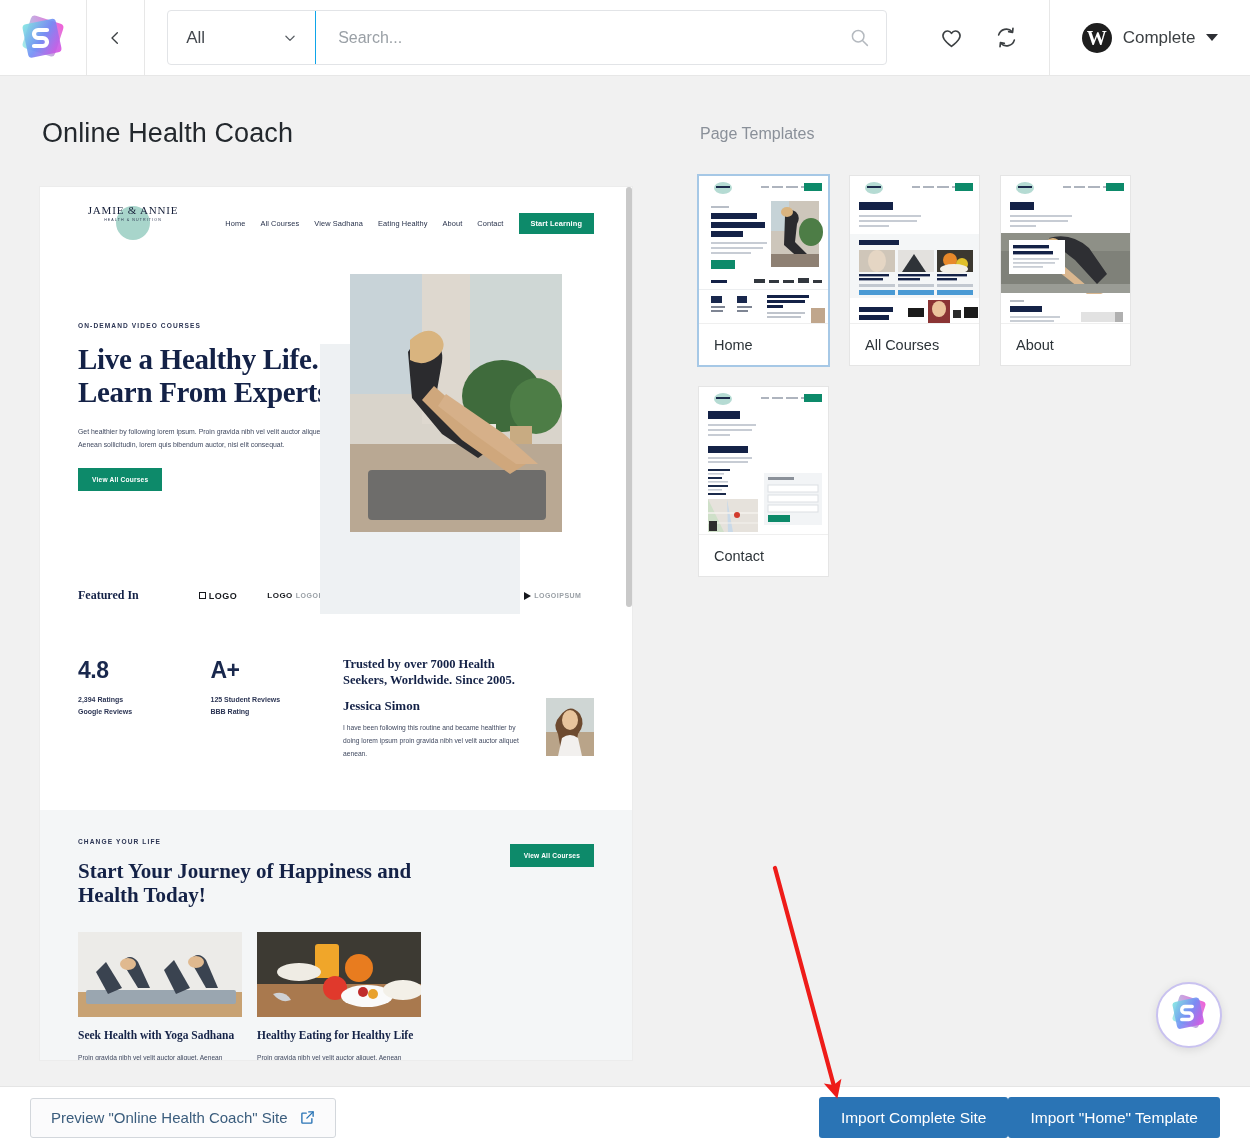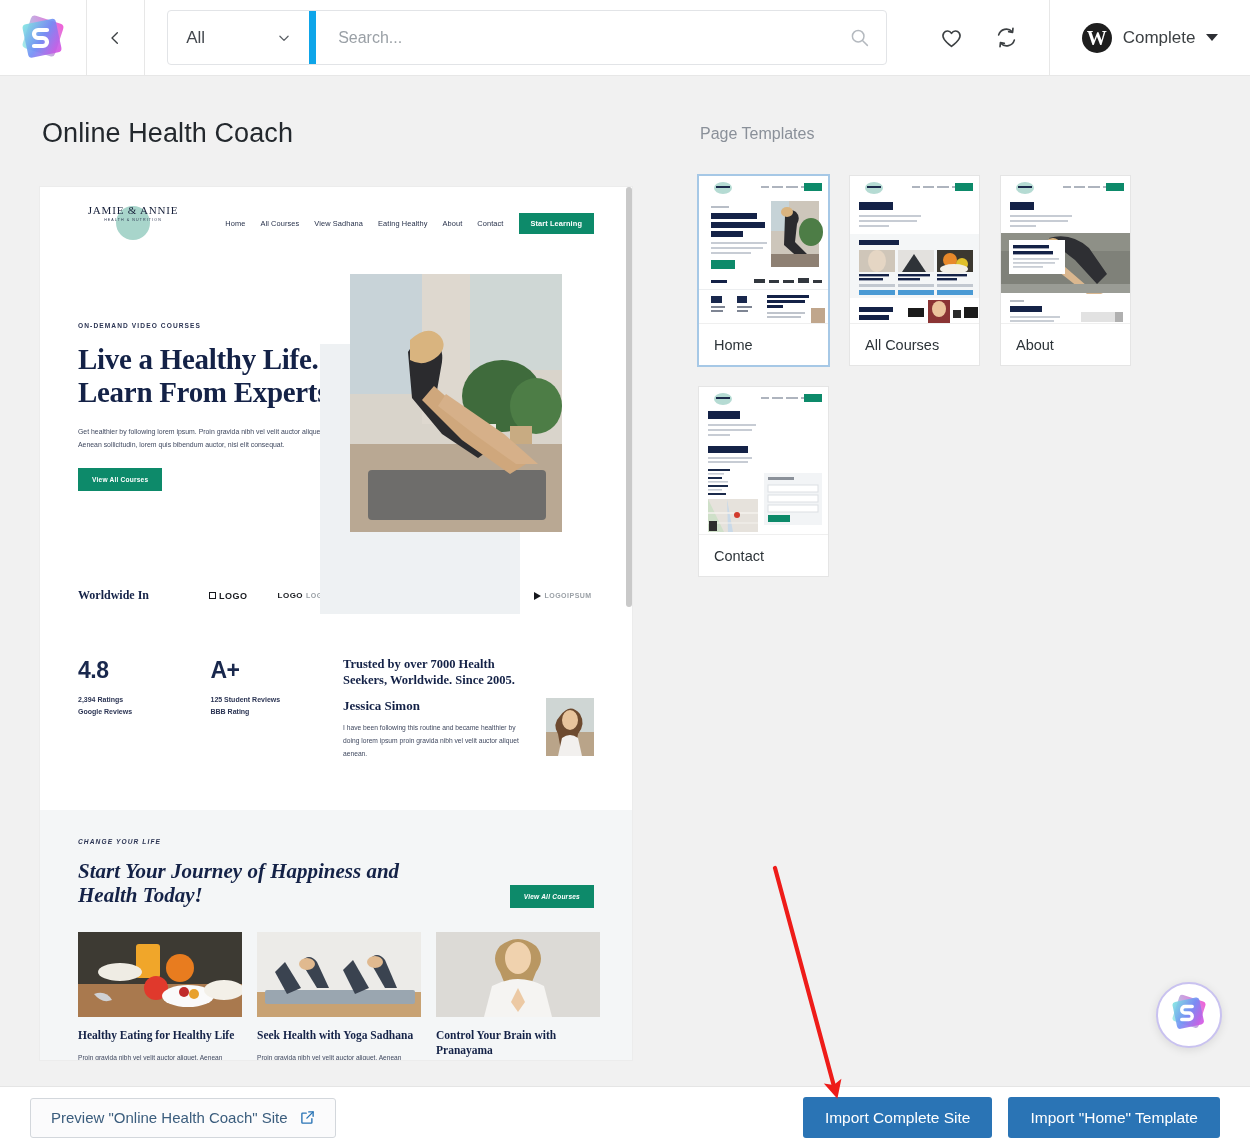--- a/index.html
+++ b/index.html
@@ -24,21 +24,21 @@
   .back-cell{ width:63px; display:flex; align-items:center; justify-content:center;
               border-right:1px solid #e7e7e7; cursor:pointer;}
   .chev-back{ width:16px; height:16px; display:block; }
   .search-wrap{ flex:1; display:flex; align-items:center; padding:0 22px; }
   .search-box{
     display:flex; align-items:center; width:720px; height:55px;
     border:1px solid #e2e4e7; border-radius:4px; background:#fff;
   }
   .select-cell{
     width:148px; height:100%; display:flex; align-items:center; justify-content:space-between;
-    padding:0 18px; border-right:7px solid #0ea5e9; cursor:pointer;
+    padding:0 18px; border-right:1px solid #0ea5e9; cursor:pointer;
   }
   .select-cell .sv{ font-size:17px; color:#45494f; }
   .chev-dn{ width:14px; height:14px; }
   .search-input-cell{ flex:1; display:flex; align-items:center; padding:0 20px; height:100%; }
   .search-input-cell input{
     border:0; outline:0; font-size:16px; color:#3c4043; width:100%;
     font-family:"Liberation Sans", sans-serif; background:transparent;
   }
   .search-input-cell input::placeholder{ color:#9aa0a6; }
   .search-ico-cell{ width:54px; display:flex; align-items:center; justify-content:center; cursor:pointer;}
@@ -112,21 +112,21 @@
   .stat .big{ font-size:23px; font-weight:700; color:#19284d; letter-spacing:-.5px; margin-bottom:10px;}
   .stat .sl{ font-size:7px; font-weight:700; color:#2c3554; line-height:1.75;}
   .testi{ flex:1; display:flex; gap:8px;align-items:flex-end; }
   .testi h5{ font-family:"Liberation Serif", serif; font-size:12.5px; line-height:1.26;
              margin:0 0 9px 0; color:#142247; font-weight:700; width:195px;}
   .testi .name{ font-family:"Liberation Serif", serif; font-size:13px; font-weight:700; color:#142247; margin-bottom:7px;}
   .testi .quote{ font-size:6.7px; line-height:1.95; color:#3f485f; width:185px;}
   .testi-img{ width:48px; height:58px; background:#cdb9a6; overflow:hidden; align-self:flex-end; margin-bottom:4px;}
 
   .journey{ margin-top:50px; background:#f4f6f7; padding:28px 38px 34px 38px; }
-  .journey-top{ display:flex; align-items:flex-end;font-style:italic; }
+  .journey-top{ display:flex; align-items:flex-start; }
   .journey h3{ font-family:"Liberation Serif", serif; font-size:21px; line-height:1.18;
                margin:9px 0 0 0; color:#142247; font-weight:700; width:360px;}
   .j-btn{ margin-left:auto; margin-top:6px; }
   .cards{ display:flex; gap:15px; margin-top:24px; }
   .card{ width:164px; }
   .card-img{ width:164px; height:85px; background:#d7d2cc; overflow:hidden; }
   .card h6{ font-family:"Liberation Serif", serif; font-size:11.5px; line-height:1.25;
             margin:11px 0 9px 0; color:#142247; font-weight:700;}
   .card p{ font-size:6.6px; color:#3f485f; margin:0; line-height:1.8;}
 
@@ -147,21 +147,21 @@
     position:absolute; left:0; right:0; bottom:0; height:62px; background:#fff;
     border-top:1px solid #e5e5e5; display:flex; align-items:center;
     padding:0 30px; z-index:15;
   }
   .btn-preview{
     display:flex; align-items:center; gap:12px; height:40px; padding:0 20px;
     border:1px solid #d3d7dc; border-radius:3px; background:#fbfbfc;
     font-size:15px; color:#3b5d7d; cursor:pointer;
   }
   .ext-ico{ width:15px; height:15px; }
-  .footer-right{ margin-left:auto; display:flex; gap:16px; }
+  .footer-right{ margin-left:auto; display:flex; }
   .btn-blue{
     height:41px; padding:0 22px; background:#2a74b5; color:#fff; border:0; border-radius:3px;
     font-size:15.5px; cursor:pointer; font-family:"Liberation Sans", sans-serif;
     display:flex; align-items:center;
   }
 
   
   .help-bubble{
     position:absolute; right:28px; bottom:100px; width:66px; height:66px; border-radius:50%;
     background:#fff; border:2px solid #c9c2f0; display:flex; align-items:center; justify-content:center;
@@ -303,21 +303,21 @@
                   <path d="M58 78 q10 -18 24 -12 q12 6 10 22 l-6 34 l26 30 l30 22 l-14 10 l-36 -24 l-30 -36 z" fill="#2b2b2e"></path>
                   <path d="M60 66 q18 -16 30 -4 q8 10 -2 20 q-14 12 -28 4 z" fill="#d9b47f"></path>
                   <path d="M84 112 l52 46 l40 32 l-16 10 l-48 -34 l-40 -40 z" fill="#cfa77c"></path>
                   <path d="M96 120 l58 40 l34 30 h-22 l-42 -30 l-36 -28 z" fill="#d6b089"></path>
                 </svg>
               </div>
             </div>
           </div>
 
           <div class="featured">
-            <h4>Worldwide In</h4>
+            <h4>Featured In</h4>
             <div class="logos">
               <span class="lg">
                   <span class="sq"></span>
                   <span>LOGO</span>
                 </span>
               <span class="lg faint">
                   <span style="color:#16181d;font-size:8px;">LOGO</span>
                   <span>LOGOIPSUM</span>
                 </span>
               <span class="lg faint">
@@ -378,68 +378,55 @@
                 <div class="eyebrow">CHANGE YOUR LIFE</div>
                 <h3>Start Your Journey of Happiness and Health Today!</h3>
               </div>
               <span class="btn-green j-btn">View All Courses</span>
             </div>
             <div class="cards">
 
               <div class="card">
                 <div class="card-img">
                   <svg viewBox="0 0 164 85" width="164" height="85" preserveAspectRatio="none">
+                    <rect width="164" height="85" fill="#ecebe8"></rect>
+                    <rect x="0" y="60" width="164" height="25" fill="#c8a273"></rect>
+                    <rect x="8" y="58" width="150" height="14" rx="2" fill="#9aa6b0"></rect>
+                    <path d="M28 30 l16 26 l-14 6 l-12 -22z" fill="#3a4350"></path>
+                    <path d="M44 30 q8 -10 16 0 l12 26 h-12 z" fill="#3a4350"></path>
+                    <path d="M96 28 l16 28 l-14 6 l-12 -24z" fill="#3a4350"></path>
+                    <path d="M112 28 q8 -10 16 0 l12 28 h-12z" fill="#3a4350"></path>
+                    <ellipse cx="50" cy="32" rx="8" ry="6" fill="#e0b98f"></ellipse>
+                    <ellipse cx="118" cy="30" rx="8" ry="6" fill="#e0b98f"></ellipse>
+                  </svg>
+                </div>
+                <h6>Seek Health with Yoga Sadhana</h6>
+                <p>Proin gravida nibh vel velit auctor aliquet. Aenean</p>
+              </div>
+
+              <div class="card">
+                <div class="card-img">
+                  <svg viewBox="0 0 164 85" width="164" height="85" preserveAspectRatio="none">
                     <rect width="164" height="85" fill="#3d3a33"></rect>
                     <rect x="0" y="52" width="164" height="33" fill="#a9794e"></rect>
                     <rect x="58" y="12" width="24" height="34" rx="3" fill="#f0a62a"></rect>
                     <circle cx="102" cy="36" r="14" fill="#e87c1f"></circle>
                     <circle cx="78" cy="56" r="12" fill="#e0392c"></circle>
                     <ellipse cx="110" cy="64" rx="26" ry="11" fill="#fafafa"></ellipse>
                     <ellipse cx="42" cy="40" rx="22" ry="9" fill="#efece4"></ellipse>
                     <ellipse cx="146" cy="58" rx="20" ry="10" fill="#f3f0e8"></ellipse>
                     <circle cx="106" cy="60" r="5" fill="#c02b2b"></circle>
                     <circle cx="116" cy="62" r="5" fill="#e8a12e"></circle>
                     <path d="M16 62 q12 -4 18 6 q-10 4 -18 -6z" fill="#cfd1d4"></path>
                   </svg>
                 </div>
                 <h6>Healthy Eating for Healthy Life</h6>
                 <p>Proin gravida nibh vel velit auctor aliquet. Aenean</p>
               </div>
 
-              <div class="card">
-                <div class="card-img">
-                  <svg viewBox="0 0 164 85" width="164" height="85" preserveAspectRatio="none">
-                    <rect width="164" height="85" fill="#ecebe8"></rect>
-                    <rect x="0" y="60" width="164" height="25" fill="#c8a273"></rect>
-                    <rect x="8" y="58" width="150" height="14" rx="2" fill="#9aa6b0"></rect>
-                    <path d="M28 30 l16 26 l-14 6 l-12 -22z" fill="#3a4350"></path>
-                    <path d="M44 30 q8 -10 16 0 l12 26 h-12 z" fill="#3a4350"></path>
-                    <path d="M96 28 l16 28 l-14 6 l-12 -24z" fill="#3a4350"></path>
-                    <path d="M112 28 q8 -10 16 0 l12 28 h-12z" fill="#3a4350"></path>
-                    <ellipse cx="50" cy="32" rx="8" ry="6" fill="#e0b98f"></ellipse>
-                    <ellipse cx="118" cy="30" rx="8" ry="6" fill="#e0b98f"></ellipse>
-                  </svg>
-                </div>
-                <h6>Seek Health with Yoga Sadhana</h6>
-                <p>Proin gravida nibh vel velit auctor aliquet. Aenean</p>
-              </div>
-
-              <div class="card">
-                <div class="card-img">
-                  <svg viewBox="0 0 164 85" width="164" height="85" preserveAspectRatio="none">
-                    <rect width="164" height="85" fill="#dcdad6"></rect>
-                    <path d="M64 14 q18 -14 36 0 q10 12 0 26 l-4 10 h-28 l-4 -10 q-10 -14 0 -26z" fill="#b99762"></path>
-                    <ellipse cx="82" cy="26" rx="13" ry="16" fill="#f0d2ae"></ellipse>
-                    <path d="M56 54 q26 -14 52 0 l8 31 h-68z" fill="#f5f4f2"></path>
-                    <path d="M82 56 l7 14 l-7 10 l-7 -10z" fill="#ecc9a4"></path>
-                  </svg>
-                </div>
-                <h6>Control Your Brain with Pranayama</h6>
-                <p>Proin gravida nibh vel velit auctor aliquet. Aenean</p>
-              </div>
 
             </div>
           </div>
 
         </div>
       </div>
     </div>
 
     <div class="right-col">
       <div class="rc-title">Page Templates</div>

